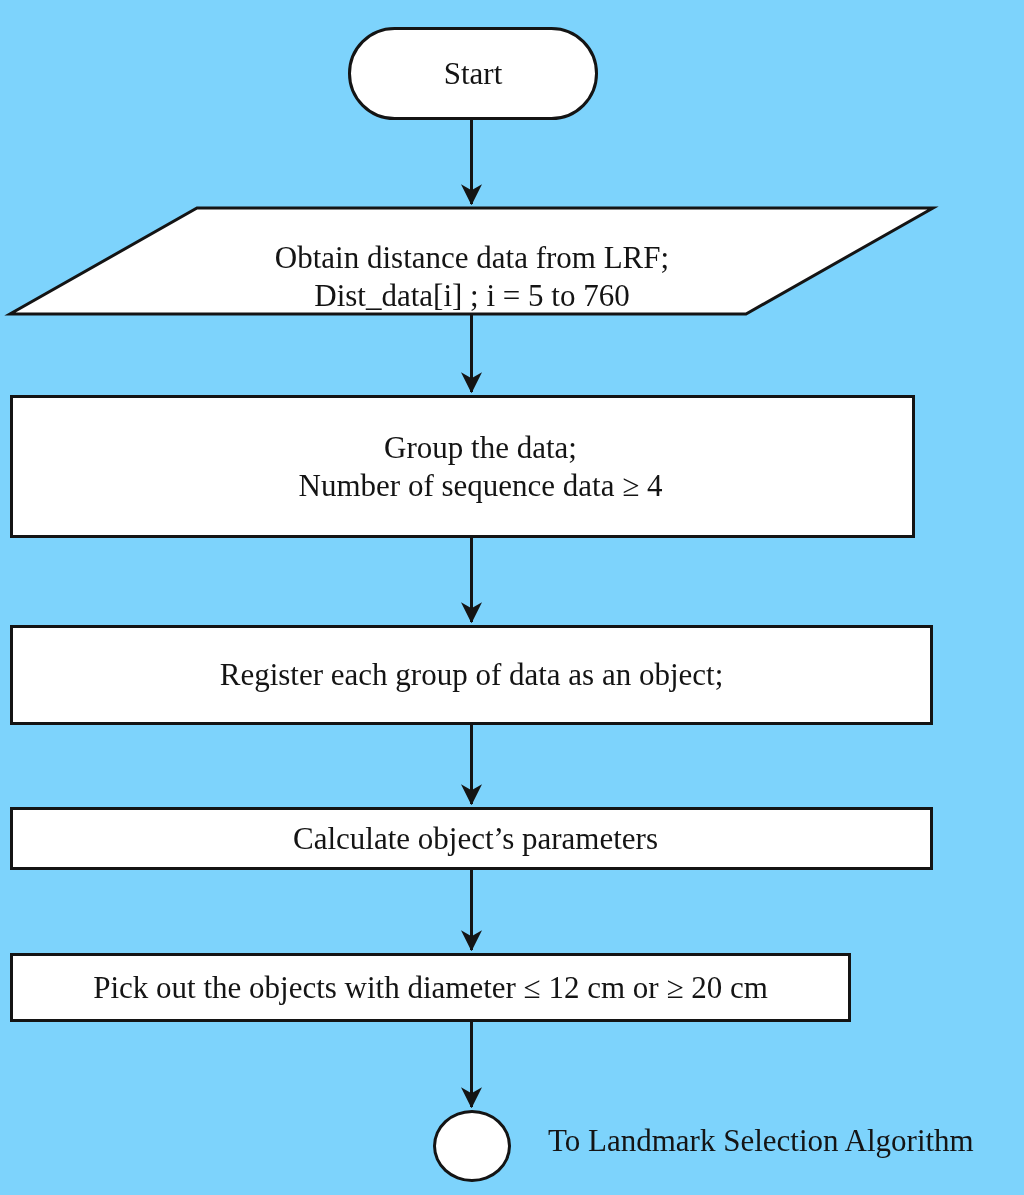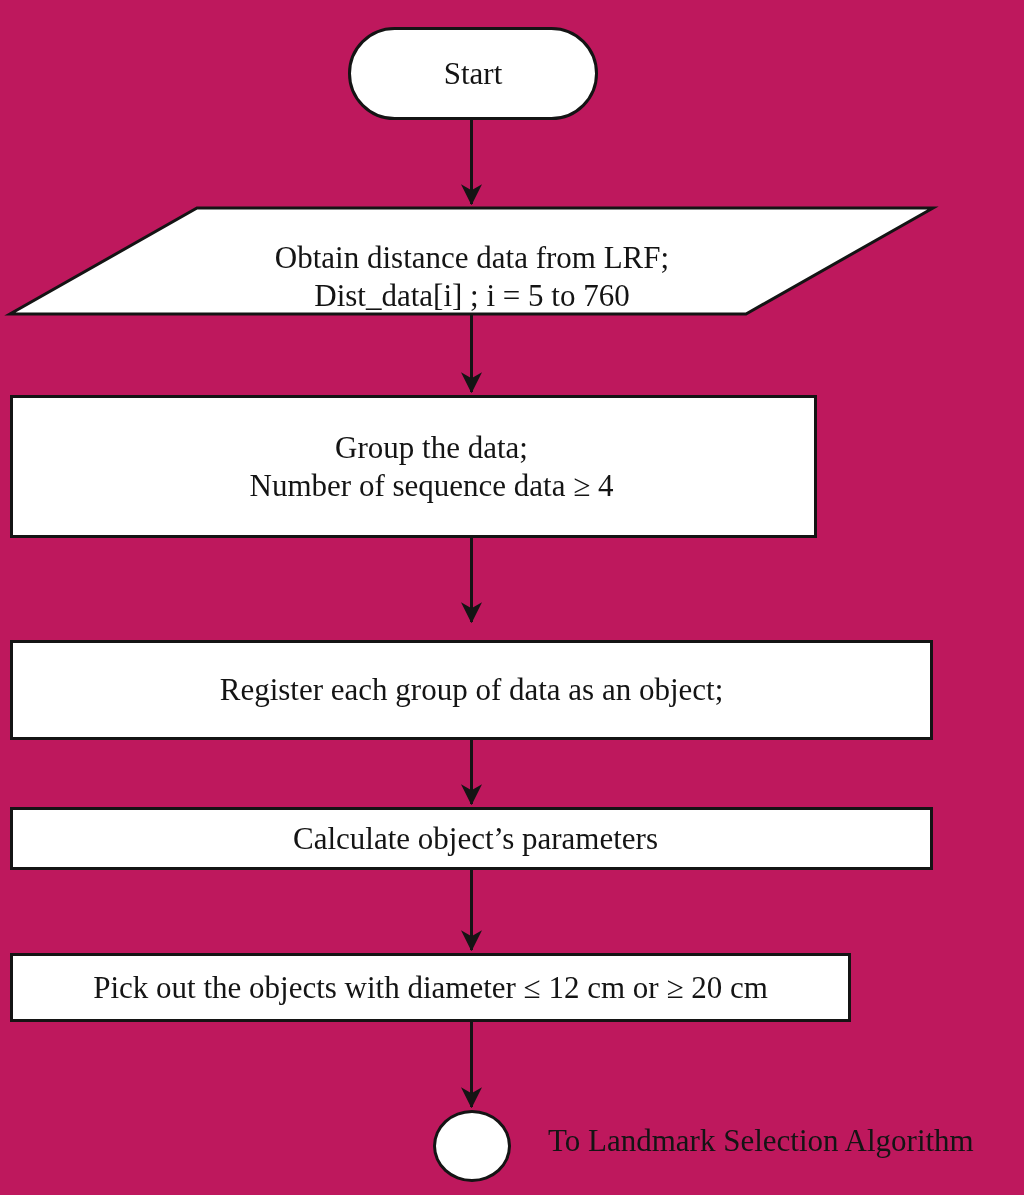--- a/index.html
+++ b/index.html
@@ -4,21 +4,21 @@
 <style>
   html, body {
     margin: 0;
     padding: 0;
     background: #ffffff;
   }
   .canvas {
     position: relative;
     width: 1024px;
     height: 1195px;
-    background: #be185d;
+    background: #7dd3fc;
     font-family: "Liberation Serif", "DejaVu Serif", serif;
     color: #141414;
     overflow: hidden;
   }
   .edges {
     position: absolute;
     left: 0;
     top: 0;
     width: 1024px;
     height: 1195px;
@@ -50,22 +50,22 @@
   }
   .stadium {
     left: 348px; top: 27px;
     width: 250px; height: 93px;
     border-radius: 48px;
   }
   .io-label {
     left: 100px; top: 208px;
     width: 744px; height: 106px; margin-top: 16px;
   }
-  .rect-group    { left: 10px; top: 395px; width: 807px; height: 143px; padding-left: 36px; }
-  .rect-register { left: 10px; top: 640px; width: 923px; height: 100px; }
+  .rect-group    { left: 10px; top: 395px; width: 905px; height: 143px; padding-left: 36px; }
+  .rect-register { left: 10px; top: 625px; width: 923px; height: 100px; }
   .rect-calc     { left: 10px; top: 807px; width: 923px; height: 63px; padding-left: 8px; }
   .rect-pick     { left: 10px; top: 953px; width: 841px; height: 69px; }
   .connector-circle {
     left: 433px; top: 1110px;
     width: 78px; height: 72px;
     border-radius: 50%;
   }
   .connector-text {
     left: 548px; top: 1122px;
     width: 470px; height: 48px;

